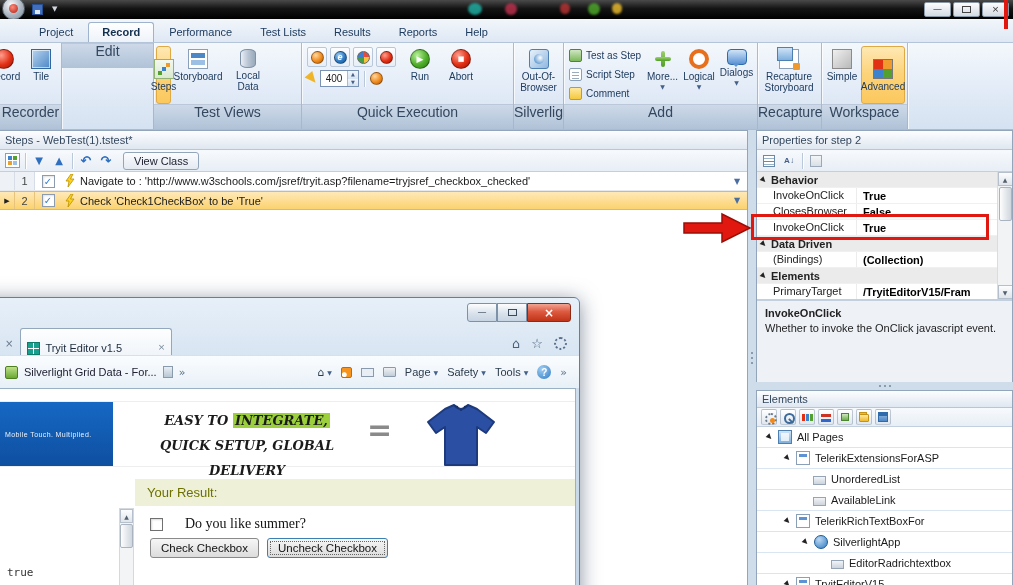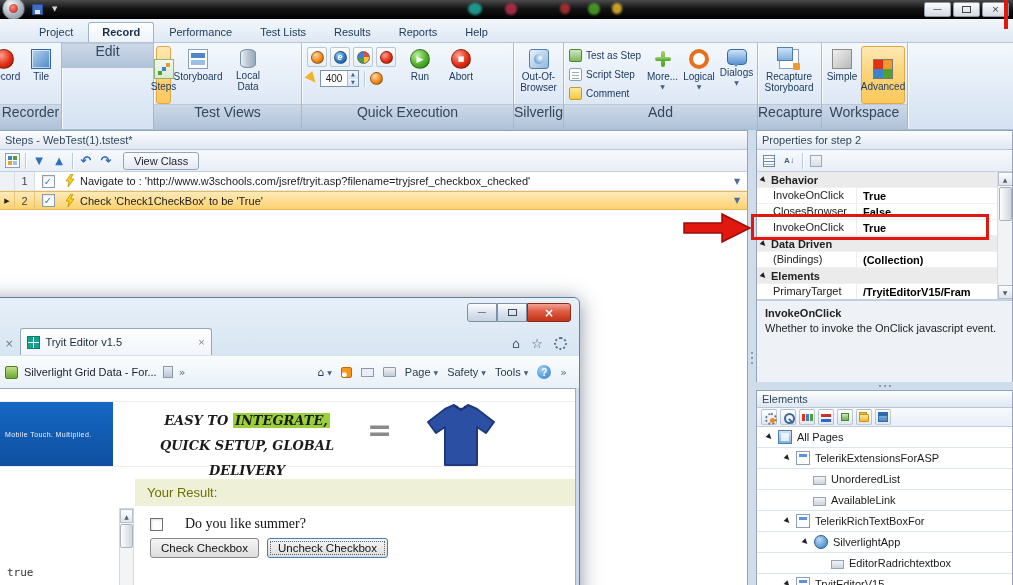--- a/index.html
+++ b/index.html
@@ -174,21 +174,21 @@
   
   .iewin{position:absolute;left:-42px;top:297px;width:622px;height:320px;z-index:5;border:1px solid #62809e;border-radius:6px 6px 0 0;background:linear-gradient(#e7f0f9,#cddded 30%,#c3d4e6);box-shadow:0 3px 20px rgba(20,40,70,.5)}
   .ietitle{height:30px;position:relative}
   .iebtns{position:absolute;right:8px;top:5px;display:flex}
   .iebtn{width:30px;height:19px;border:1px solid #7c92a8;background:linear-gradient(#fdfdfe,#d9e2ec 55%,#c6d4e2);display:flex;align-items:center;justify-content:center;color:#3a4a5a;font-size:9px;line-height:1}
   .iebtn.min{border-radius:3px 0 0 3px}
   .iebtn.close{width:44px;background:linear-gradient(#f2a493,#dd5a40 45%,#c03418);border-color:#8e2a14;color:#fff;border-radius:0 3px 3px 0;font-size:12px;font-weight:bold}
   .iemaxbox{width:9px;height:7px;border:1px solid #3a4a5a;display:block}
   .ietabs{height:27px;display:flex;align-items:flex-end;padding:0 8px 0 46px;position:relative}
   .xleft{color:#6a7a8a;font-size:10px;margin:0 7px 6px 0}
-  .ietab{display:flex;align-items:center;gap:5px;width:192px;height:24px;background:linear-gradient(#fdfefe,#f0f5fa);border:1px solid #93a8bd;border-bottom:none;border-radius:3px 3px 0 0;padding:13px 6px;color:#1b2b3b}
+  .ietab{display:flex;gap:5px;width:152px;height:24px;background:linear-gradient(#fdfefe,#f0f5fa);border:1px solid #93a8bd;border-bottom:none;border-radius:3px 3px 0 0;padding:13px 6px;color:#1b2b3b}
   .favicon{width:13px;height:13px;flex:none;background:linear-gradient(#fff,#fff) 50% 0/1px 100% no-repeat,linear-gradient(#fff,#fff) 0 50%/100% 1px no-repeat,#18a08e;border:1px solid #0e7a6a}
   .tabx{margin-left:auto;color:#7a8a9a;font-size:9px}
   .tabicons{position:absolute;right:12px;bottom:5px;display:flex;gap:11px;align-items:center;color:#4a617a;font-size:13px;line-height:1}
   .gear{width:13px;height:13px;border:2px dotted #5a708a;border-radius:50%}
   .iecmd{height:33px;border-top:1px solid #d5e1ec;background:linear-gradient(rgba(252,254,255,.95),rgba(233,241,248,.95));display:flex;align-items:center;padding:0 12px 0 46px;gap:6px;color:#223}
   .fav-ic{width:13px;height:13px;background:linear-gradient(#bfe08a,#6aa832);border:1px solid #4d7f1f;border-radius:2px;flex:none}
   .pin-ic{width:10px;height:12px;background:linear-gradient(#e8eef4,#b9c6d4);border:1px solid #8a9aad;flex:none}
   .chev{color:#5a708a;font-size:11px}
   .cmd-right{margin-left:auto;display:flex;align-items:center;gap:9px;color:#2b3b4b}
   .menu{display:flex;align-items:center;gap:3px}

